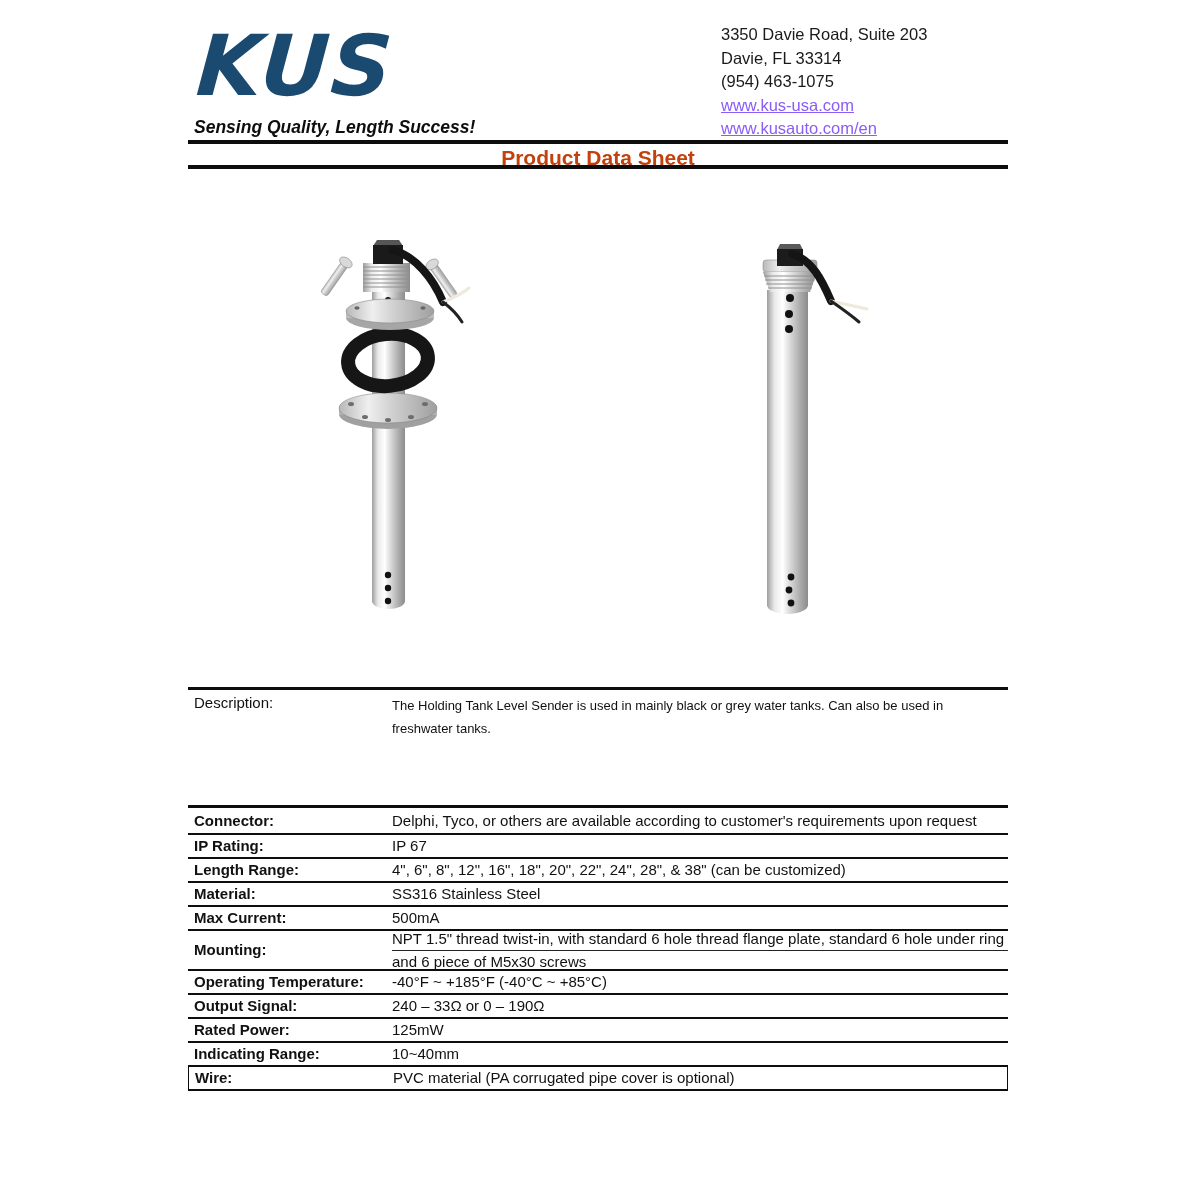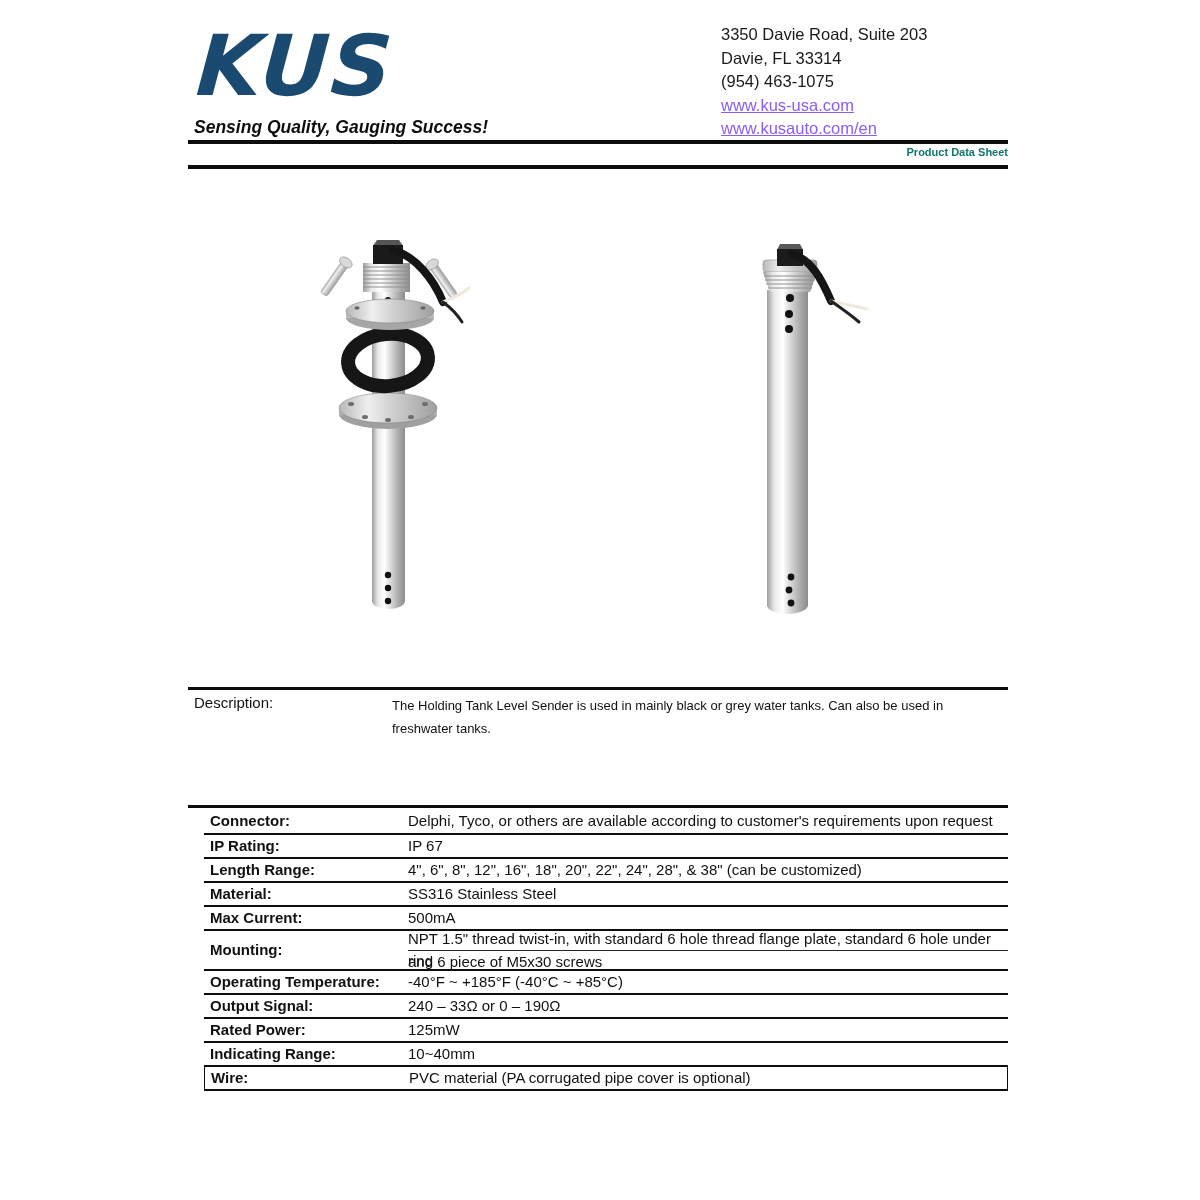--- a/index.html
+++ b/index.html
@@ -17,53 +17,53 @@
   .tagline {
     position:absolute; left:194px; top:117px;
     font-size:17.5px; font-weight:bold; font-style:italic; color:#0d0d0d;
   }
   .contact { position:absolute; left:721px; top:23px; font-size:16.5px; line-height:23.5px; color:#1a1a1a; }
   .contact .link { color:#8b5cf6; text-decoration:underline; display:block; cursor:pointer; }
 
   .rule-double { position:absolute; left:188px; width:820px; height:2px;
     border-top:2px solid #0d0d0d; border-bottom:2px solid #0d0d0d; }
   .pds-title { position:absolute; left:188px; top:146px; width:820px;
-    text-align:right; font-size:11px; font-weight:bold; color:#0f766e; }
+    text-align:center; font-size:21px; font-weight:bold; color:#c2410c; }
 
   
   .rule-thickthin { position:absolute; left:188px; width:820px; height:3px;
     border-top:2px solid #0d0d0d; border-bottom:1px solid #0d0d0d; }
   .desc-row { position:absolute; left:188px; top:694px; width:820px; display:flex; }
   .desc-label { width:204px; padding-left:6px; font-size:15px; font-weight:normal; }
   .desc-value { width:600px; font-size:13px; line-height:23px; }
 
   
   .spec-table { position:absolute; left:188px; top:805px; width:820px;
     border-top:3px solid #0d0d0d; }
   .srow { display:flex; align-items:center; height:24px; line-height:22px;
-    border-bottom:2px solid #0d0d0d;margin-left:16px; }
+    border-bottom:2px solid #0d0d0d; }
   .srow.first { height:27px; }
   .srow .lab { width:204px; padding-left:6px; font-size:15px; font-weight:bold; }
   .srow .val { flex:1; font-size:15px; }
   .srow.mounting { height:40px; }
   .srow.mounting .val .vline1 { height:23px; line-height:22px; border-bottom:1.5px solid #222; }
   .srow.mounting .val .vline2 { height:21px; line-height:21px; }
   .srow.wire { border-left:1.5px solid #0d0d0d; border-right:1.5px solid #0d0d0d; }
 
   
   .img-left  { position:absolute; left:295px; top:232px; }
   .img-right { position:absolute; left:700px; top:230px; }
 </style>
 </head>
 <body>
 
 <div class="page">
 
   <div class="logo-kus">KUS</div>
-  <div class="tagline">Sensing Quality, Gauging Success!</div>
+  <div class="tagline">Sensing Quality, Length Success!</div>
 
   <div class="contact">
     <div>3350 Davie Road, Suite 203</div>
     <div>Davie, FL 33314</div>
     <div>(954) 463-1075</div>
     <span class="link">www.kus-usa.com</span>
     <span class="link">www.kusauto.com/en</span>
   </div>
 
   <div class="rule-double" style="top:140px;"></div>

